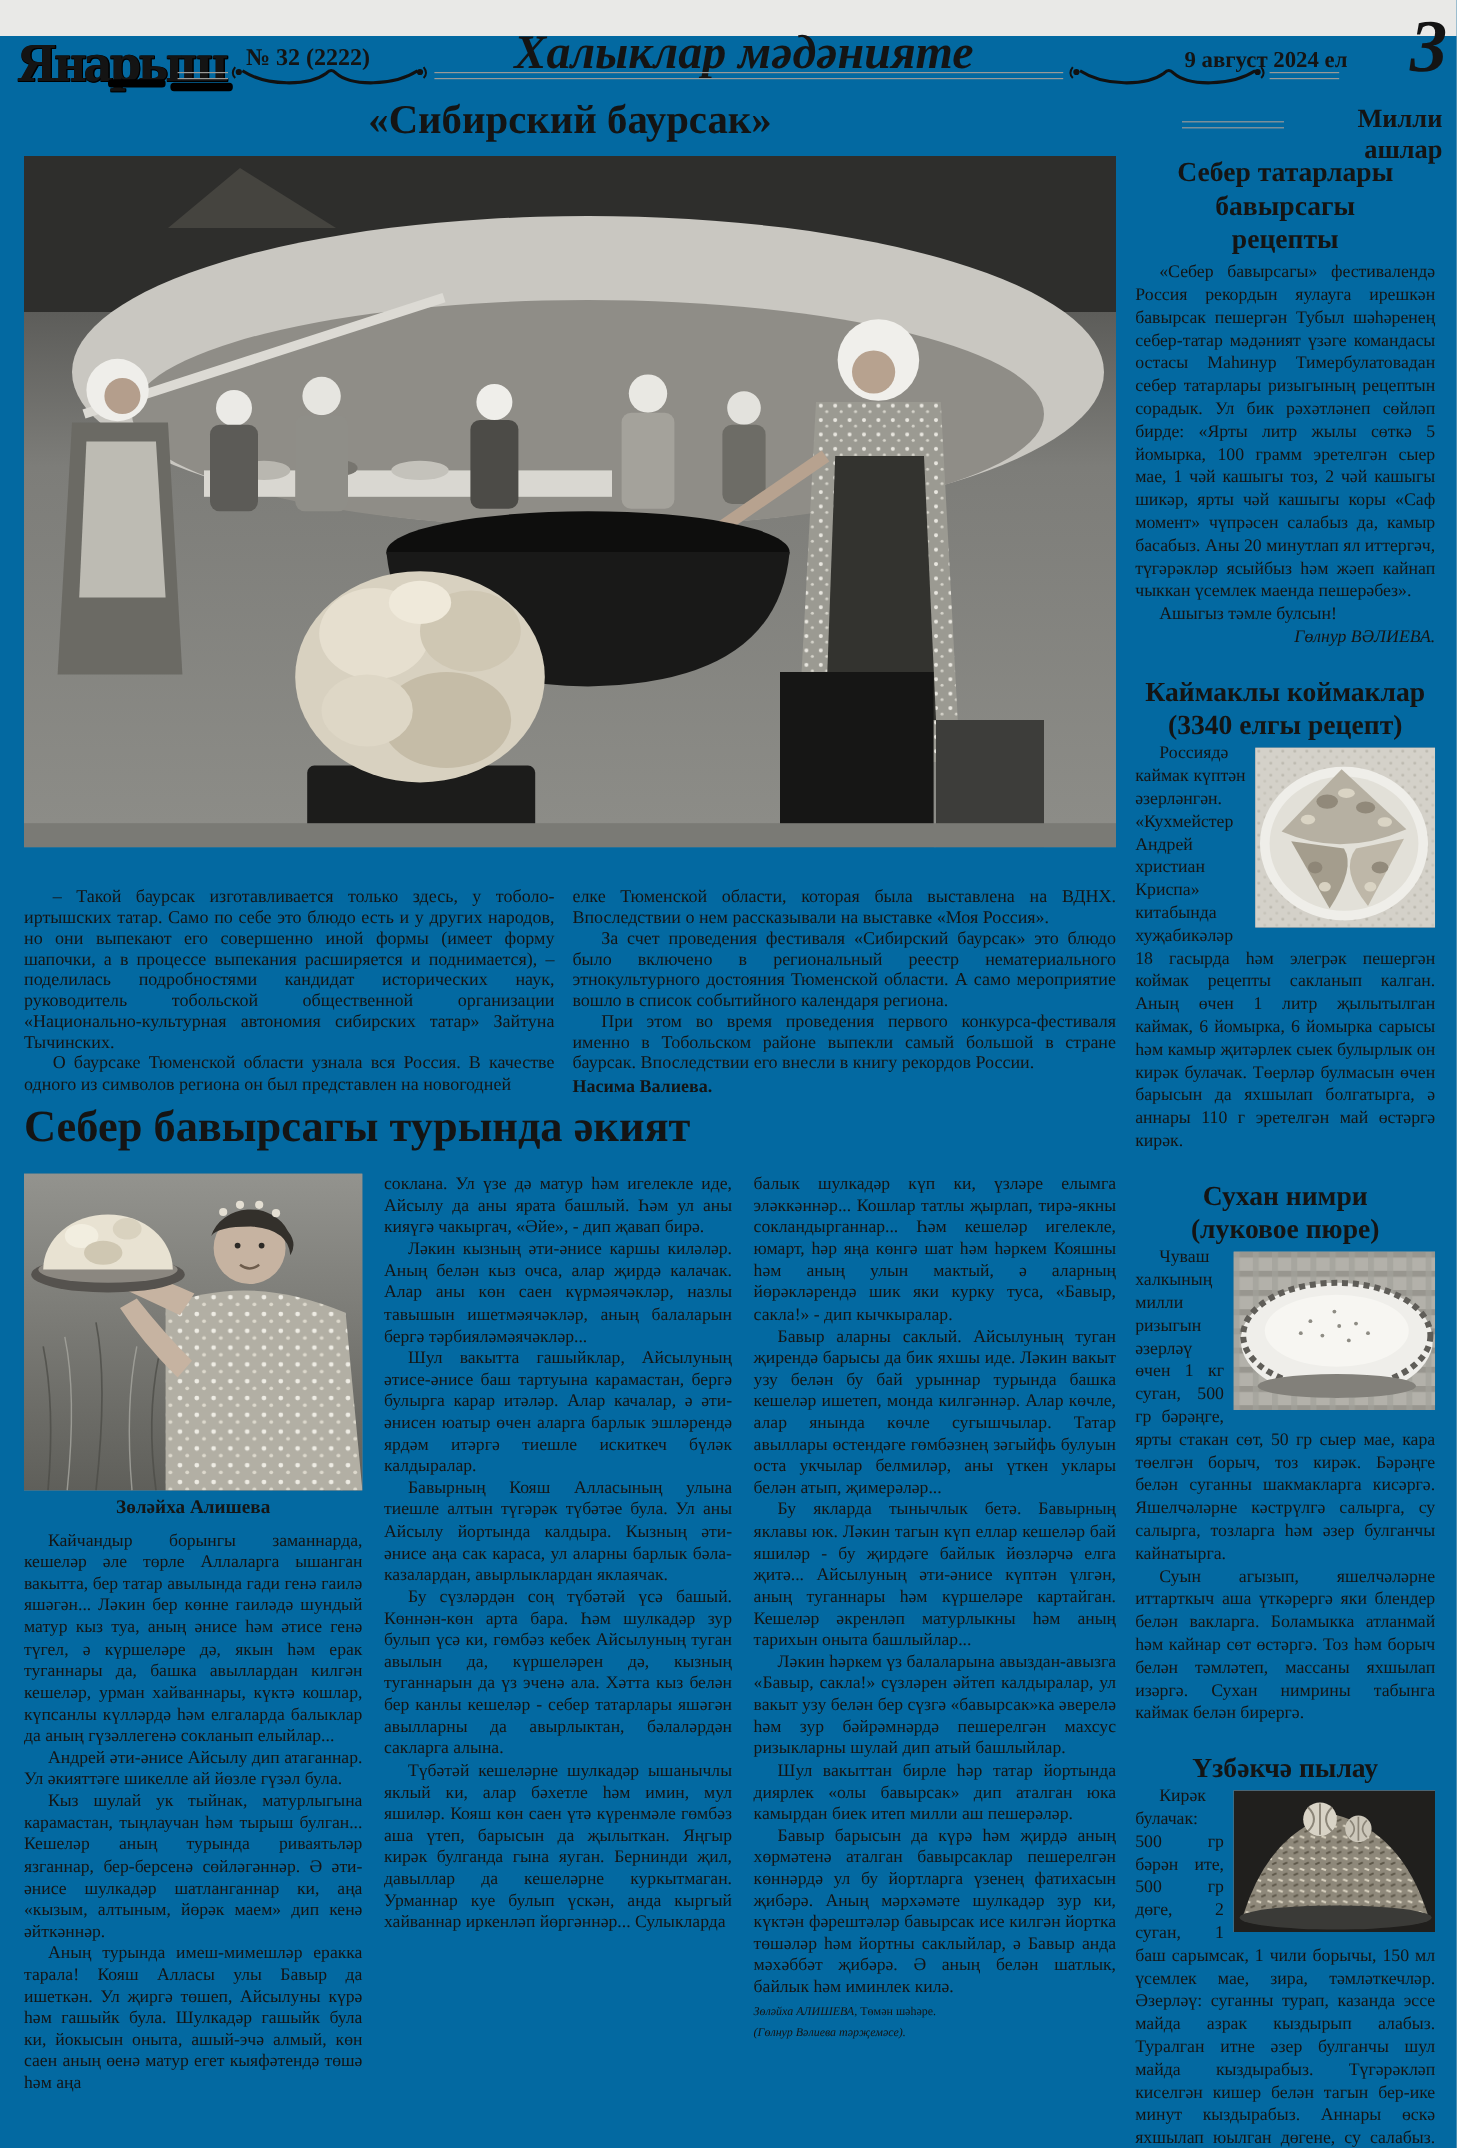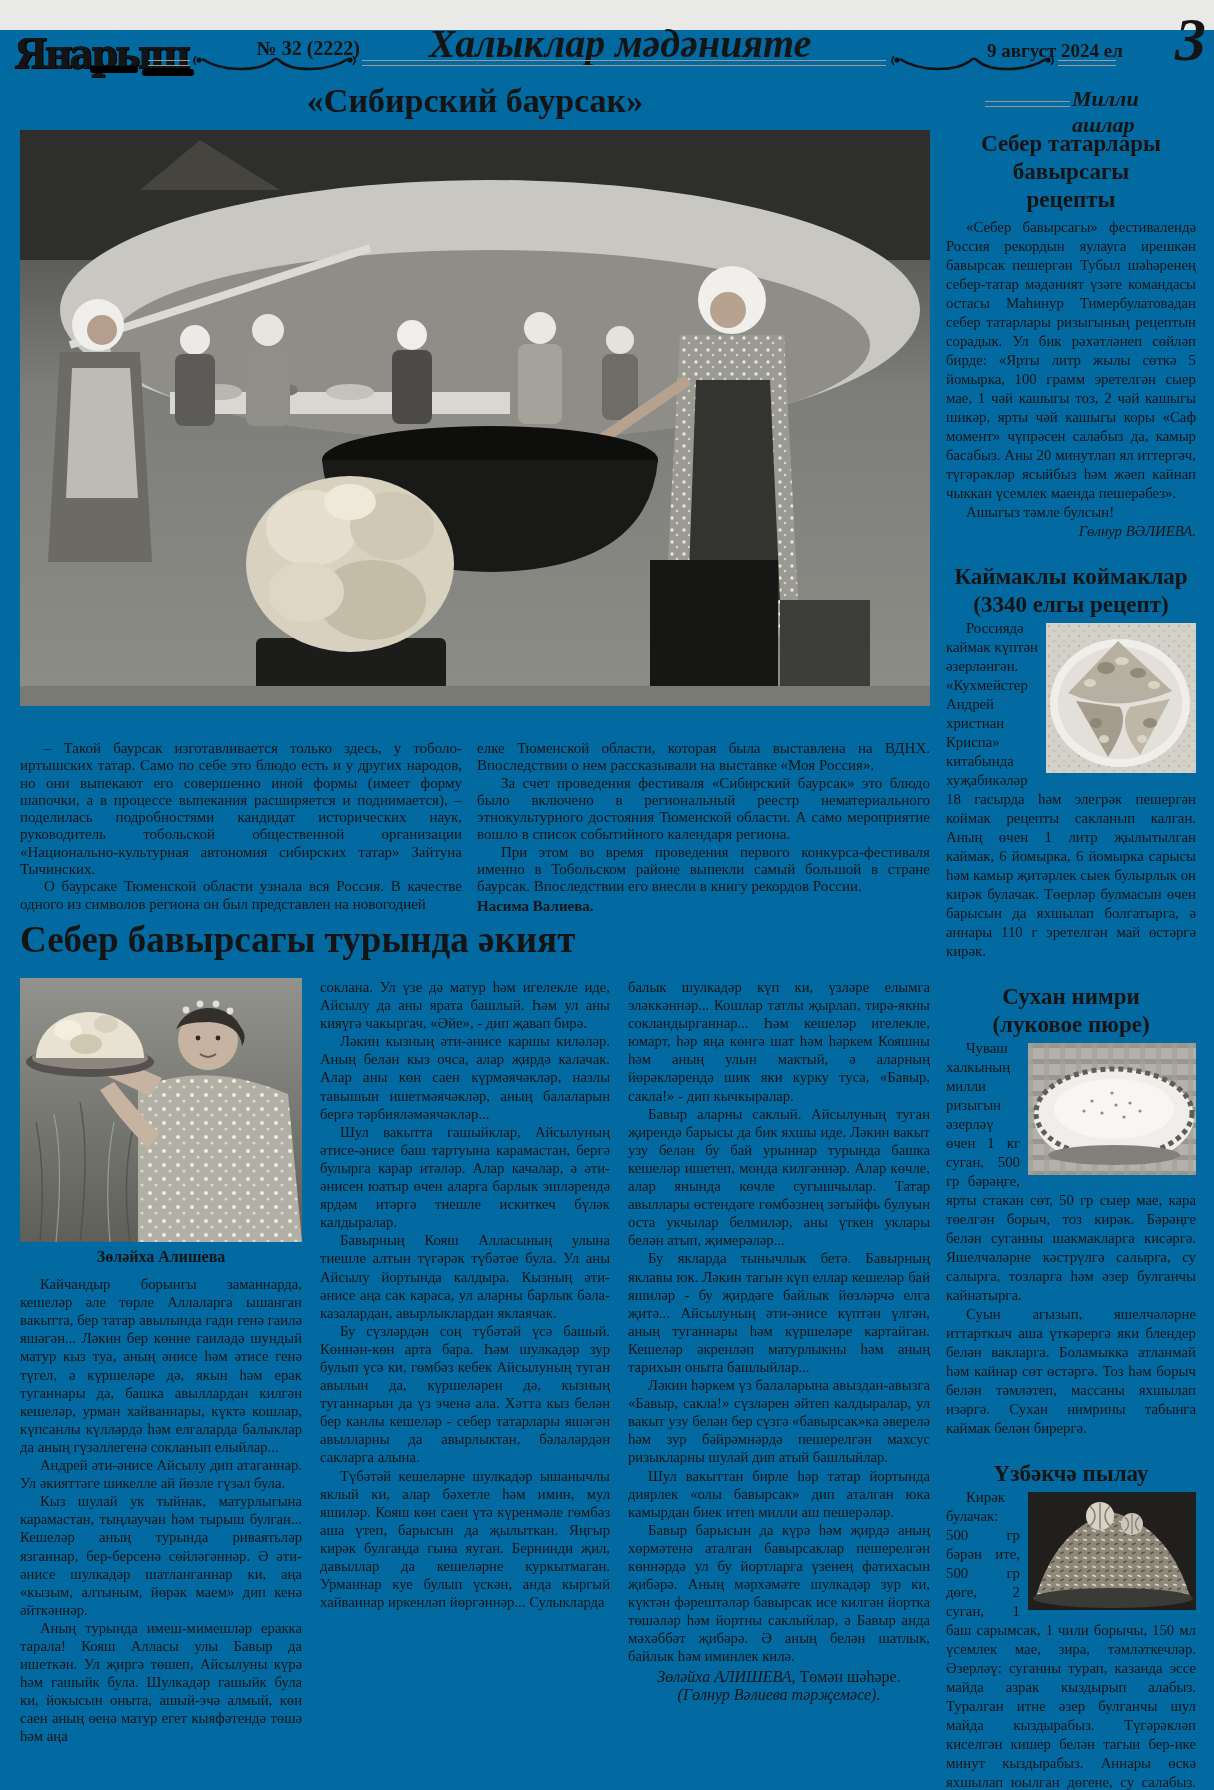--- a/index.html
+++ b/index.html
@@ -6,32 +6,32 @@
   .page{position:relative;width:1214px;height:1790px;background:#0369a1;overflow:hidden;
         font-family:"Liberation Serif", serif;color:#141414;margin:0 auto;}
   .scan-strip{position:absolute;left:0;top:0;width:100%;height:30px;background:#e9e9e7;}
   .abs{position:absolute;}
   
   .logo{left:14px;top:32px;width:180px;height:50px;}
   .logo-text{font-family:"DejaVu Serif", serif;font-size:38px;font-weight:900;letter-spacing:-3px;
              line-height:40px;transform:scaleY(1.08);transform-origin:left top;
              text-shadow:1px 0 #000,0 1px #000,1px 1px #000;}
   .logo-bar{position:absolute;background:#000;border-radius:3px;height:7px;}
-  .issue{left:205px;top:37px;width:155px;text-align:right;font-size:20px;font-weight:bold;}
+  .issue{left:205px;top:37px;width:155px;text-align:left;font-size:20px;font-weight:bold;}
   .mast-title{left:290px;top:20px;width:660px;text-align:center;font-size:40px;font-weight:bold;
               font-style:italic;letter-spacing:0;}
   .date{left:975px;top:40px;width:160px;text-align:center;font-size:19px;font-weight:bold;}
   .pagenum{left:1130px;top:8px;width:76px;text-align:right;font-size:62px;font-style:italic;
            font-weight:bold;line-height:62px;}
   .dbl{height:4px;border-top:1.5px solid #9a9a98;border-bottom:1.5px solid #9a9a98;}
   .orn{width:165px;height:18px;}
   
   .section-rule{left:985px;top:101px;width:85px;}
-  .section-label{left:1072px;top:86px;width:130px;font-size:22px;
-                 font-style:italic;font-weight:bold;}
+  .section-label{left:1072px;top:86px;width:130px;text-align:right;font-size:22px;
+                 font-weight:bold;}
   
   .headline1{left:20px;top:82px;width:910px;text-align:center;font-size:34px;font-weight:bold;}
   .headline2{left:20px;top:918px;width:910px;text-align:left;font-size:37px;font-weight:bold;}
   
   .photo{display:block;background:#888;}
   .main-photo{left:20px;top:130px;width:910px;height:576px;}
   .caption{font-weight:bold;text-align:center;font-size:16px;}
   .cap1{left:20px;top:711px;width:910px;}
   
   .a1col{top:740px;font-size:15px;line-height:17.3px;text-align:justify;}
@@ -41,21 +41,21 @@
   p.nc{margin:0;text-indent:0;}
   .byline-bold{margin:2px 0 0;font-weight:bold;}
   .byline-italic{margin:0;text-align:right;font-style:italic;}
   
   .tcol{top:978px;font-size:14.7px;line-height:18.1px;text-align:justify;}
   .tc1{left:20px;width:282px;}
   .tc2{left:320px;width:290px;}
   .tc3{left:628px;width:302px;}
   .tcol p.np{text-indent:20px;}
   .tale-cap{margin:6px 0 9px;}
-  .tale-byline{margin-top:2px;text-align:center;font-size:16px;}
+  .tale-byline{margin-top:2px;text-align:left;font-size:10px;}
   
   .rail{left:946px;top:130px;width:250px;font-size:14.8px;line-height:19px;text-align:justify;}
   .rail-h{font-size:23px;line-height:28px;font-weight:bold;text-align:center;margin:0;}
   .rail p.np{text-indent:20px;}
   .mt{margin-top:22px;}
   .ph-r{float:right;margin:4px 0 5px 8px;background:#999;}
   .wrap{overflow:hidden;}
   .b{font-weight:normal;}
 </style>
 </head>

